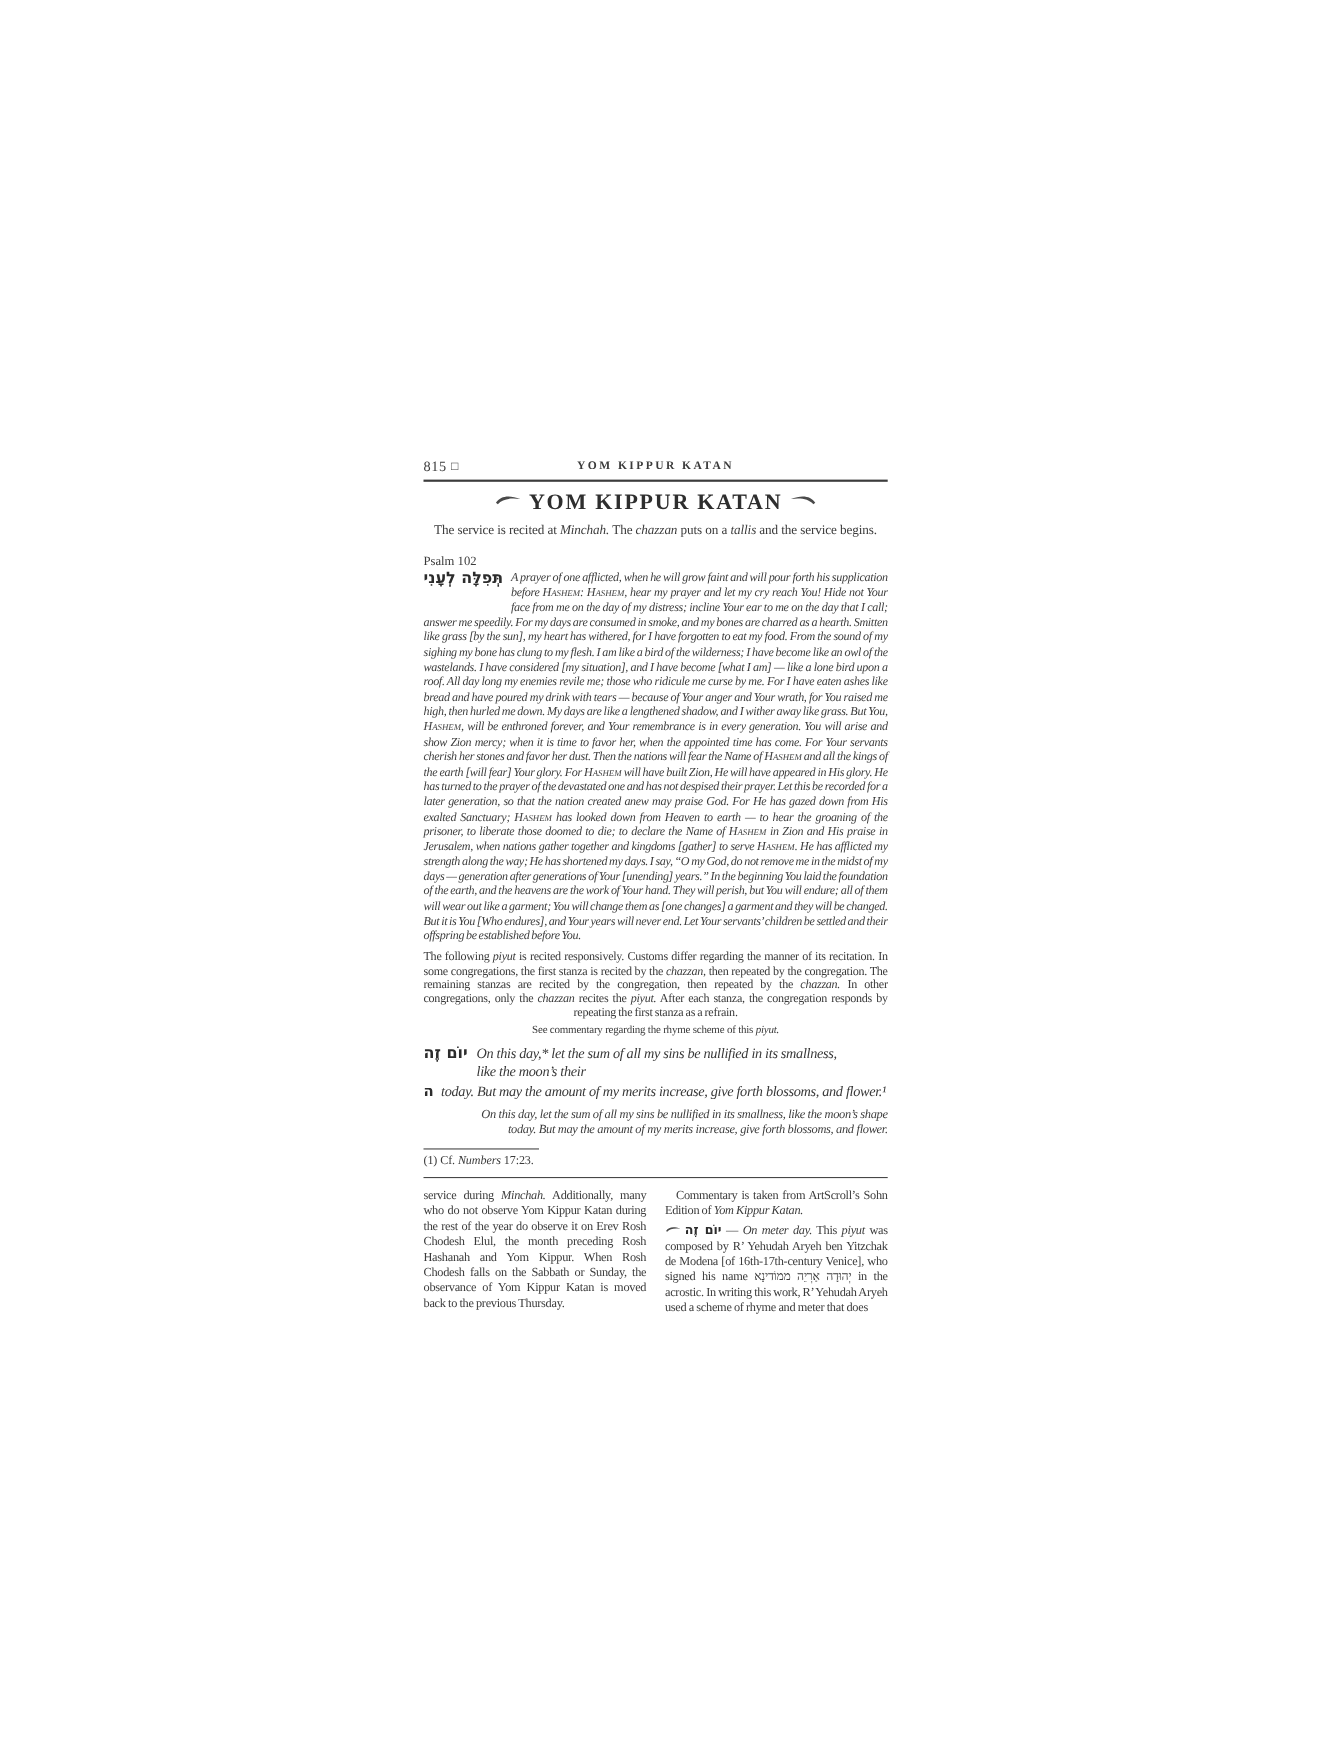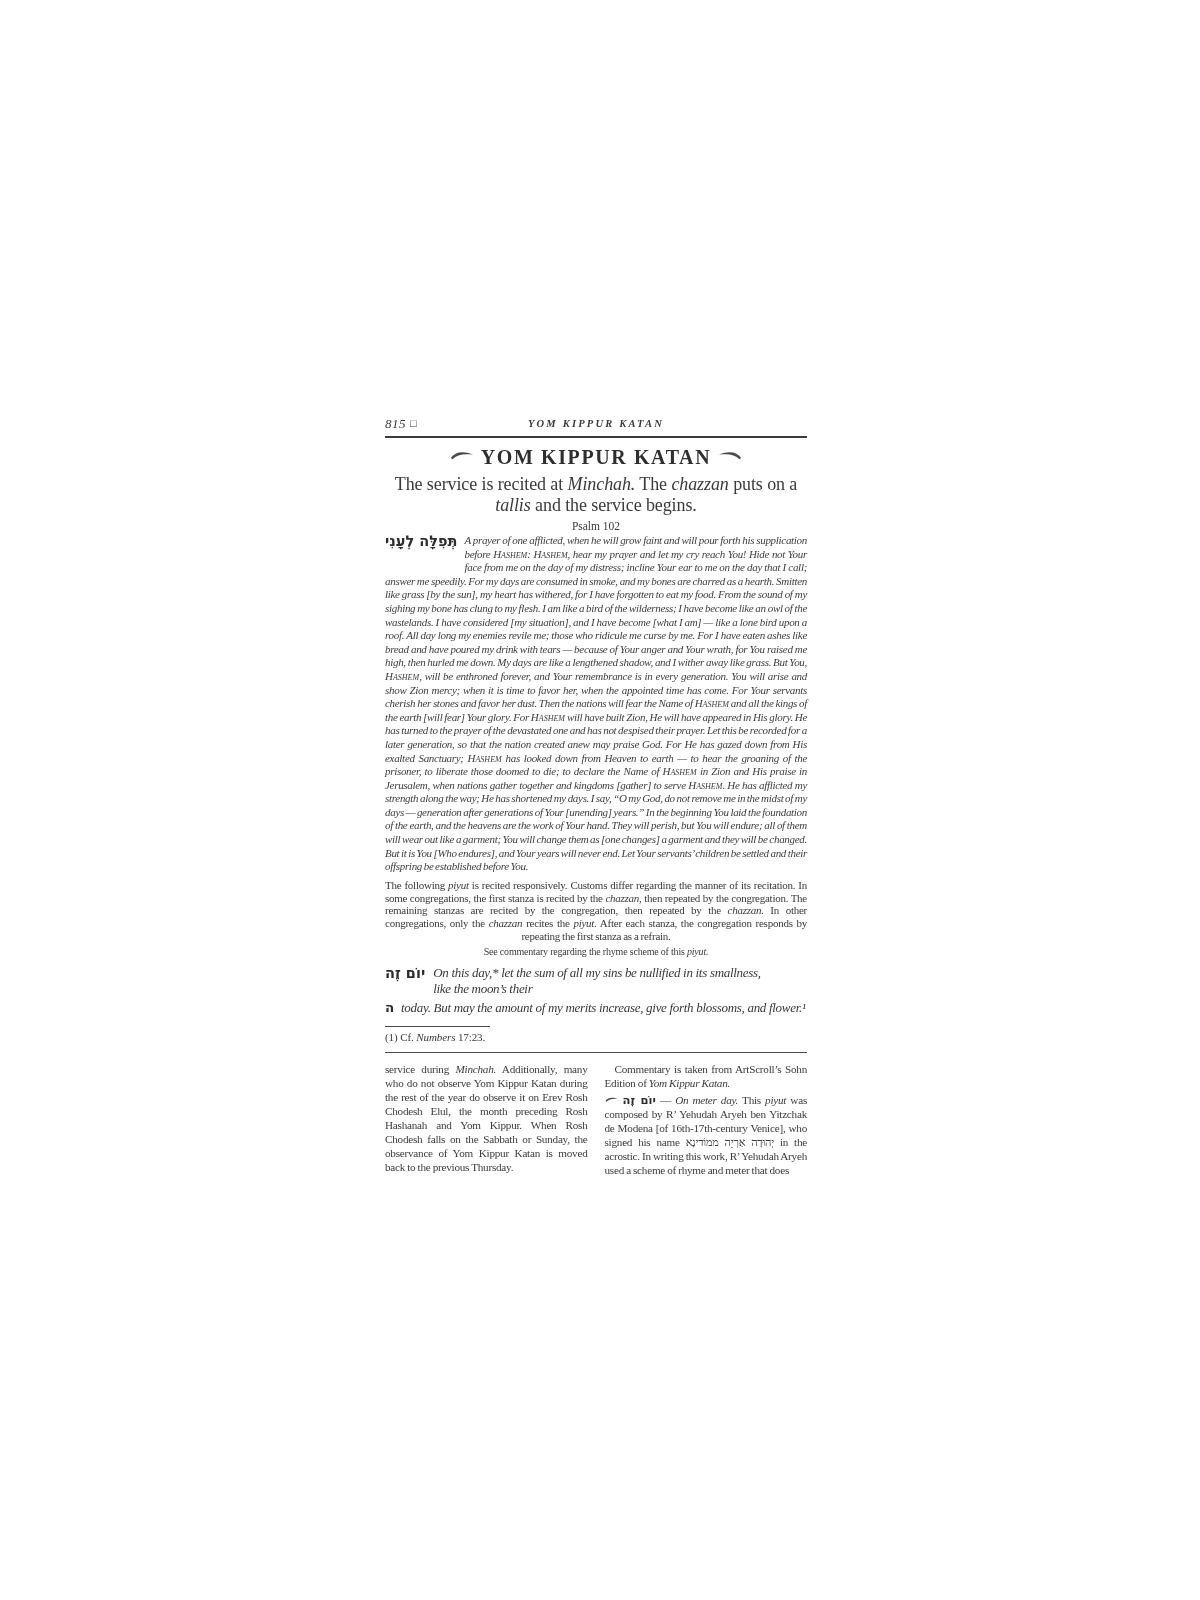--- a/index.html
+++ b/index.html
@@ -7,39 +7,39 @@
     width:1200px;height:1600px;position:relative;
     background:#ffffff;
     font-family:"Liberation Serif", serif;
     color:#3a3a3a;
     -webkit-font-smoothing:antialiased;
   }
   .sheet{
     position:absolute;left:385px;top:416px;width:422px;
   }
   
-  .running-head{position:relative;height:17px;font-style:italic;}
+  .running-head{position:relative;height:17px;}
   .folio{position:absolute;left:0;top:0;font-size:13px;color:#3b3b3b;letter-spacing:.5px;}
   .folio .box{font-size:11px;position:relative;top:-1px;margin-left:4px;}
   .rh-title{
     display:block;text-align:center;font-size:10.5px;font-weight:700;
     letter-spacing:2.2px;color:#3b3b3b;padding-top:2px;
   }
   .head-rule{border-top:2px solid #3c3c3c;margin-top:3px;}
   
   .main-title{
     text-align:center;margin-top:8px;font-size:20px;font-weight:700;
     letter-spacing:1.6px;color:#2e2e2e;white-space:nowrap;
   }
   .orn{vertical-align:3px;margin:0 7px;}
   .orn.flip{transform:scaleX(-1);}
   
-  .service-line{text-align:center;font-size:18px;margin-top:5px;color:#3a3a3a;
+  .service-line{text-align:center;font-size:12px;margin-top:5px;color:#3a3a3a;
     letter-spacing:-0.1px;}
-  .psalm-heading{text-align:center;font-size:11.5px;margin-top:4px;color:#3a3a3a;}
+  .psalm-heading{font-size:11.5px;margin-top:16px;color:#3a3a3a;}
   
   .psalm{
     margin-top:2px;font-style:italic;font-size:11px;line-height:13.6px;
     text-align:justify;letter-spacing:-0.3px;word-spacing:-0.8px;color:#3d3d3d;
   }
   .heb-incipit{
     float:left;font-family:"DejaVu Sans",sans-serif;font-style:normal;font-weight:700;
     font-size:14.5px;line-height:15px;height:28px;margin-right:7px;
     letter-spacing:0;word-spacing:0;color:#2c2c2c;direction:rtl;
   }
@@ -109,20 +109,24 @@
   <div class="see-note">See commentary regarding the rhyme scheme of this <i>piyut.</i></div>
 
   <div class="stanza">
     <span class="piyut-heb">יוֹם זֶה</span><span>On this day,* let the sum of all my sins be nullified in its smallness,</span><br>
     <span>like the moon’s their</span>
   </div>
   <div class="stanza-line3">
     <span class="heb-letter">ה</span><span>today. But may the amount of my merits increase, give forth blossoms, and flower.¹</span>
   </div>
 
+  <div class="refrain">
+    <div>On this day, let the sum of all my sins be nullified in its smallness, like the moon’s shape</div>
+    <div>today. But may the amount of my merits increase, give forth blossoms, and flower.</div>
+  </div>
 
   <div class="fn-rule"></div>
   <div class="footnote">(1) Cf. <i>Numbers</i> 17:23.</div>
 
   <div class="full-rule"></div>
   <div class="columns">
     <div class="col">
       <p>service during <i>Minchah.</i> Additionally, many who do not observe Yom Kippur Katan during the rest of the year do observe it on Erev Rosh Chodesh Elul, the month preceding Rosh Hashanah and Yom Kippur. When Rosh Chodesh falls on the Sabbath or Sunday, the observance of Yom Kippur Katan is moved back to the previous Thursday.</p>
     </div>
     <div class="col">

